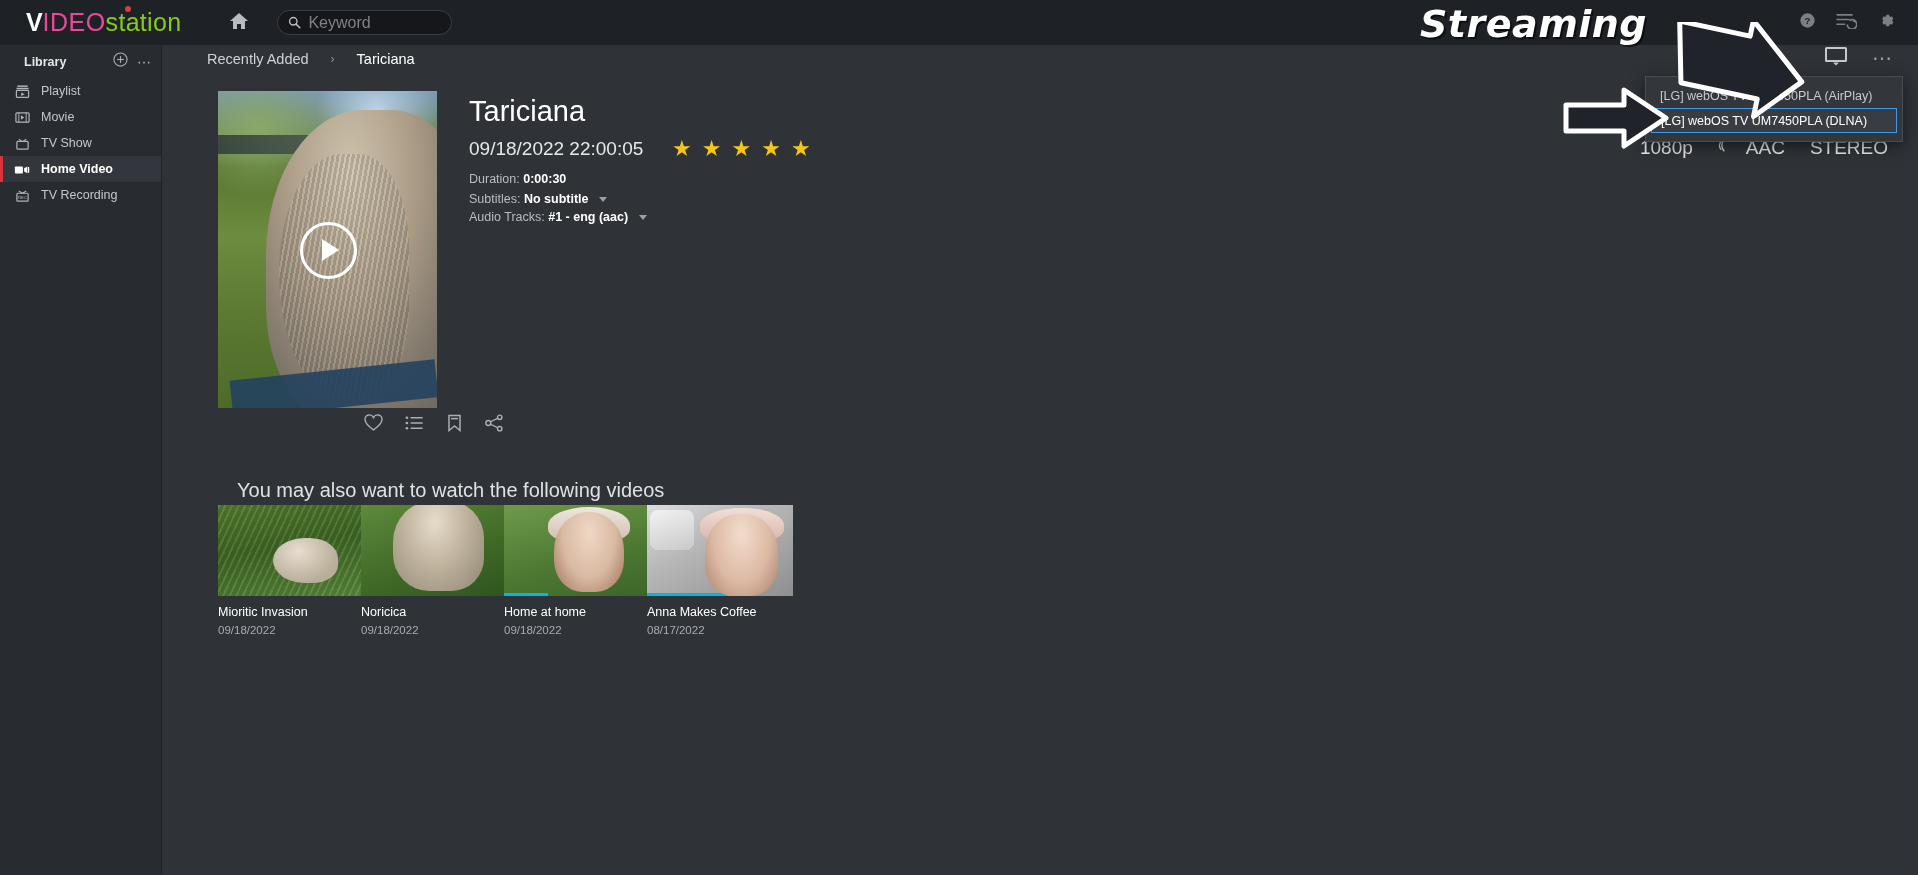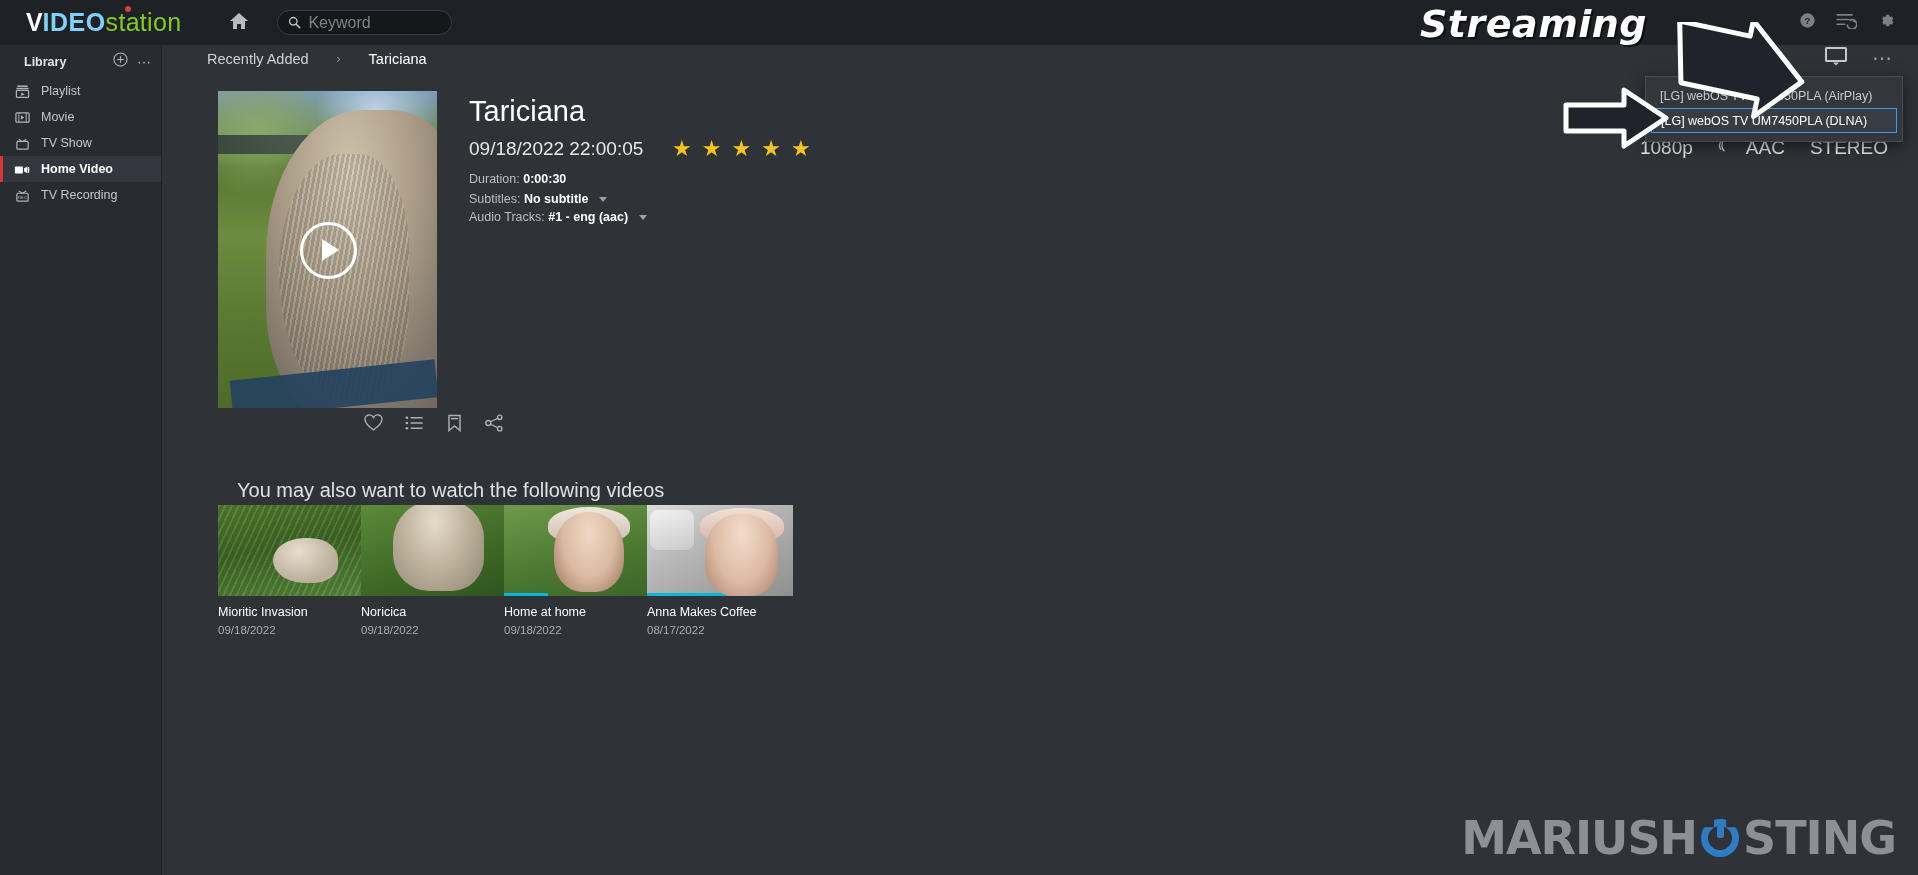--- a/index.html
+++ b/index.html
@@ -19,21 +19,21 @@
     z-index: 30;
   }
   .logo {
     margin-left: 26px;
     font-size: 25px; letter-spacing: -0.2px;
     display: flex; align-items: baseline;
     position: relative;
     user-select: none;
   }
   .logo .v { color: #ffffff; font-weight: bold; }
-  .logo .ideo { color: #7dd3fc; font-weight: bold; letter-spacing: 0.5px; }
+  .logo .ideo { color: #ec4899; font-weight: normal; letter-spacing: 0.5px; }
   .logo .station { color: #84cc16; font-weight: 300; letter-spacing: 0.3px; }
   .logo .dot {
     position: absolute; width: 6px; height: 6px; border-radius: 50%;
     background: #d63f3f; right: 50px; top: -2px;
   }
   .home-icon { margin-left: 48px; cursor: pointer; }
   .searchbox {
     margin-left: 28px; width: 175px; height: 25px;
     background: #15171a; border: 1px solid #3a3e44; border-radius: 13px;
     display: flex; align-items: center; padding: 0 10px;
@@ -75,21 +75,21 @@
 
   
   .main {
     position: absolute; top: 45px; left: 162px;
     width: 1756px; height: 830px;
     background: #2f3338;
   }
   .crumb {
     position: absolute; top: 6px; left: 45px;
     font-size: 14.5px; color: #cfd2d6;
-    display: flex; align-items: center; gap: 28px;
+    display: flex; align-items: center; gap: 22px;
   }
   .crumb .sep { color: #8f9398; font-size: 12px; }
   .crumb .cur { color: #ffffff; }
   .crumb .lnk { cursor: pointer; }
 
   
   .hero-thumb {
     position: absolute; top: 46px; left: 56px;
     width: 219px; height: 317px;
     overflow: hidden; background: #111; cursor: pointer;
@@ -558,22 +558,14 @@
       <path d="M6 18 L78 18 L78 2 L138 52 L98 96 L98 78 L20 78 Z" transform="rotate(12 100 50)" fill="#20242a" stroke="#ffffff" stroke-width="5" stroke-linejoin="round"></path>
     </svg>
   </div>
 
   <div class="arrow arrow-2">
     <svg width="110" height="66" viewBox="0 0 110 66">
       <path d="M4 20 L62 20 L62 5 L104 33 L62 61 L62 46 L4 46 Z" fill="#20242a" stroke="#ffffff" stroke-width="5" stroke-linejoin="round"></path>
     </svg>
   </div>
 
-  <div class="wm">
-    <span>MARIUSH</span>
-    <span class="pw">
-      <span class="ring"></span>
-      <span class="stem"></span>
-    </span>
-    <span>STING</span>
-  </div>
 
 </div>
 
 </body></html>

